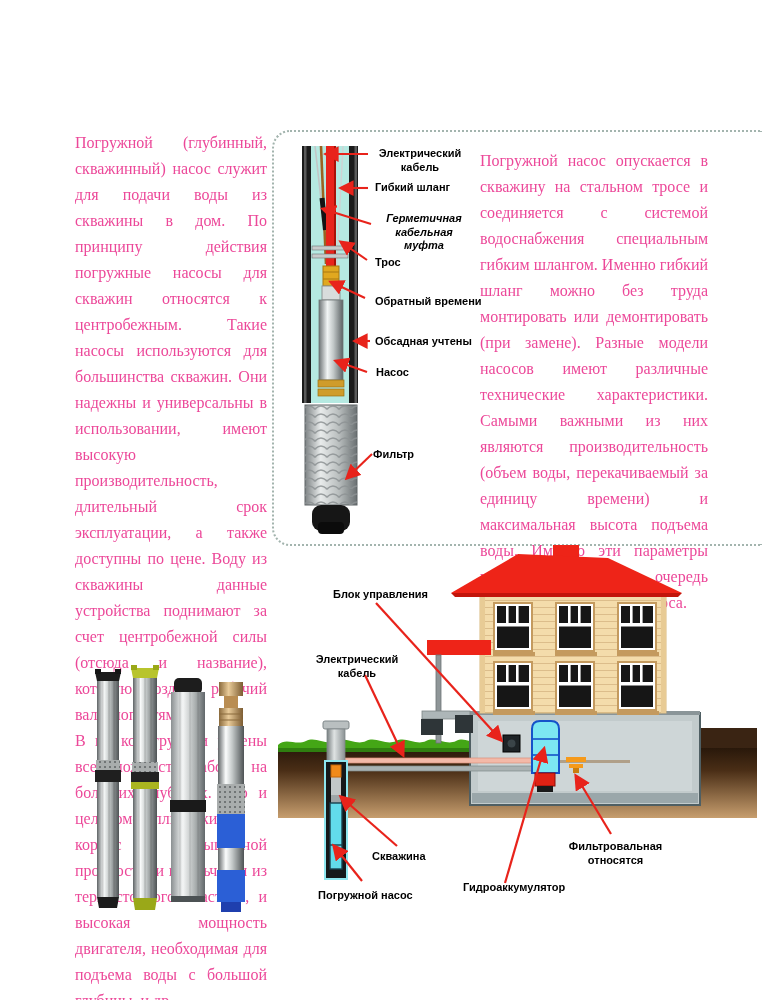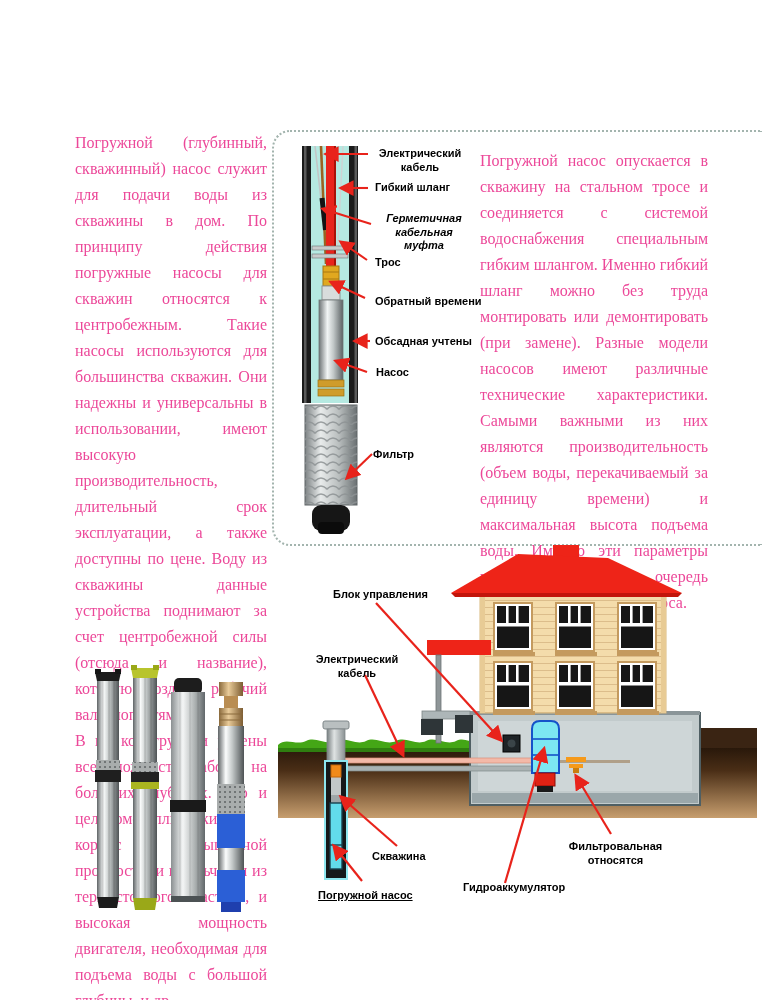--- a/index.html
+++ b/index.html
@@ -304,17 +304,17 @@
       <line x1="127" y1="301" x2="71" y2="252" marker-end="url(#arrowB)"></line>
       <line x1="92" y1="336" x2="64" y2="301" marker-end="url(#arrowB)"></line>
       <line x1="235" y1="338" x2="274" y2="204" marker-end="url(#arrowB)"></line>
       <line x1="341" y1="289" x2="306" y2="231" marker-end="url(#arrowB)"></line>
     </g>
   </svg>
 
   <div class="lbl nowrap" style="left:333px;top:588px;">Блок управления</div>
   <div class="lbl" style="left:311px;top:653px;width:92px;">Электрический кабель</div>
   <div class="lbl nowrap" style="left:372px;top:850px;">Скважина</div>
-  <div class="lbl nowrap" style="left:318px;top:889px;text-decoration:underline;">Погружной насос</div>
+  <div class="lbl nowrap" style="left:318px;top:889px;">Погружной насос</div>
   <div class="lbl nowrap" style="left:463px;top:881px;">Гидроаккумулятор</div>
   <div class="lbl" style="left:568px;top:840px;width:95px;">Фильтровальная относятся</div>
 
 </div>
 
 </body></html>

